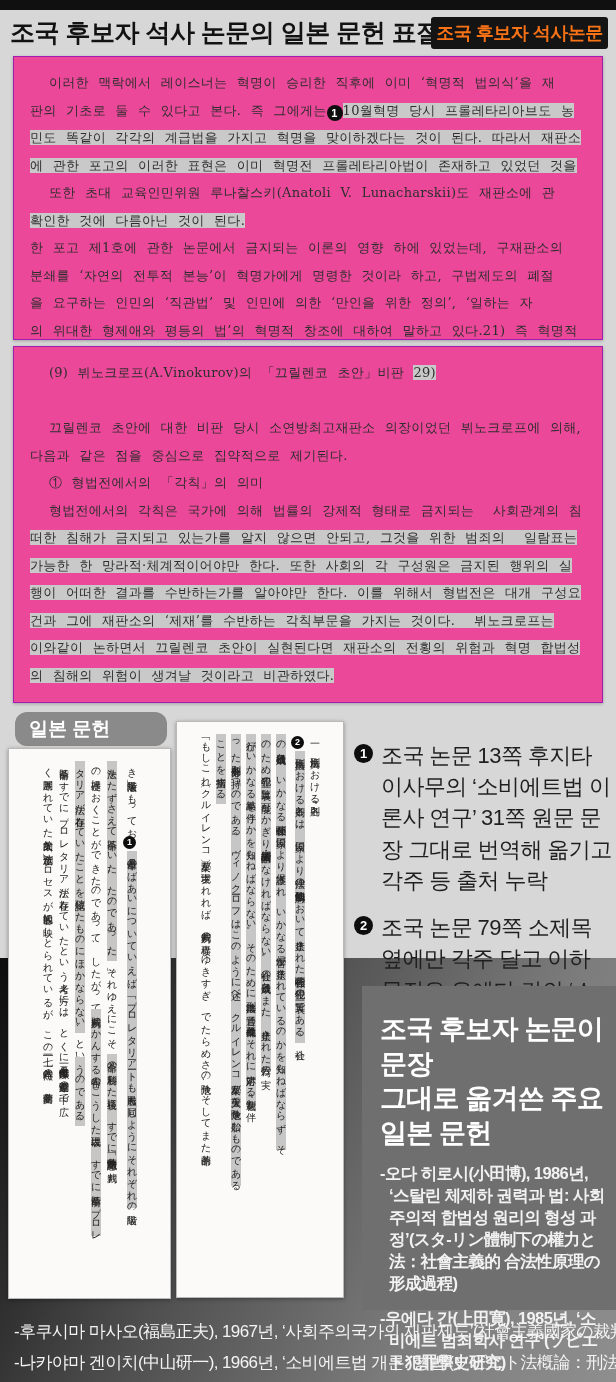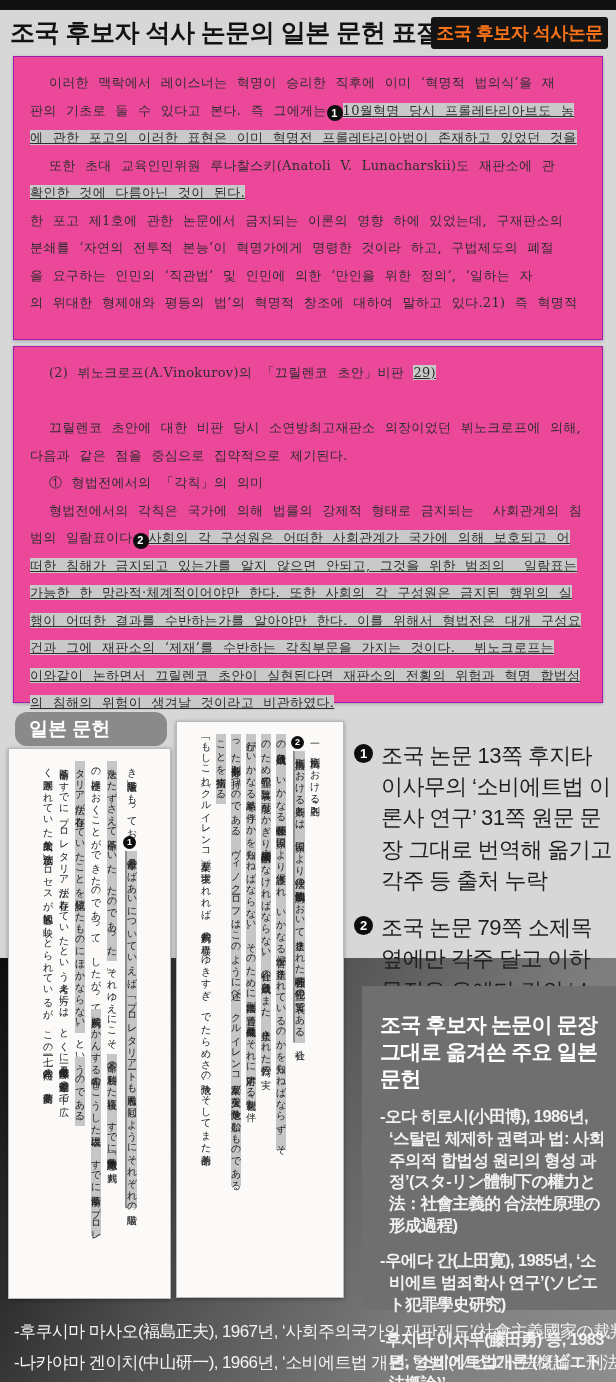--- a/index.html
+++ b/index.html
@@ -13,21 +13,21 @@
          align-items:center;justify-content:center;letter-spacing:-0.5px;z-index:5;}
   .panel{position:absolute;left:0;top:958px;width:616px;height:424px;
          background:linear-gradient(115deg,#0e0e0e 0%,#262626 15%,#4e4e4e 38%,#7c7c7c 72%,#8e8e8e 100%);z-index:1;}
   .scan{position:absolute;background:#ec4899;border:1px solid #a21caf;
         box-shadow:0 1px 3px rgba(0,0,0,.25);z-index:2;
         font-family:"DejaVu Serif","Liberation Serif",serif;color:#2e2e2e;}
   .scan1{left:13px;top:56px;width:590px;height:284px;padding:12px 16px;box-sizing:border-box;}
   .scan2{left:13px;top:346px;width:590px;height:357px;padding:12px 16px;box-sizing:border-box;}
   .scan-line{font-size:13px;line-height:27.5px;white-space:pre-wrap;word-spacing:5px;
              letter-spacing:0.3px;min-height:27.5px;}
-  .hl{background:#c9c9c9;text-decoration:underline;}
+  .hl{background:#c9c9c9;}
   .numbadge{display:inline-flex;align-items:center;justify-content:center;width:16px;height:16px;
             border-radius:50%;background:#0d0d0d;color:#ffffff;font-weight:bold;font-size:11px;
             font-family:"Liberation Sans",sans-serif;vertical-align:-2px;}
   .jp-label{position:absolute;left:15px;top:712px;width:152px;height:34px;background:#8a8a8a;
             color:#ffffff;font-size:19px;font-weight:bold;display:flex;align-items:center;
             padding-left:14px;box-sizing:border-box;z-index:2;border-radius:12px;}
   .jpscan{position:absolute;background:#fbfaf8;border:1px solid #b9b9b9;
           box-shadow:0 1px 4px rgba(0,0,0,.35);z-index:2;box-sizing:border-box;
           display:flex;flex-direction:row-reverse;justify-content:center;
           font-family:"DejaVu Sans",sans-serif;color:#222222;}
@@ -38,55 +38,55 @@
   .jp-right .jpcol{margin:0 2.5px;}
   .jpcol .numbadge{width:13px;height:13px;font-size:9px;margin:2px 0;}
   .jpcol .hl{background:#c6c6c6;}
   .heading-col{padding-top:4px;}
   .notes{position:absolute;left:354px;top:740px;width:258px;z-index:2;}
   .note{display:flex;margin-bottom:16px;}
   .note .numbadge{width:19px;height:19px;font-size:13px;flex:none;margin-top:4px;}
   .note-text{margin:0 0 0 8px;font-size:22px;line-height:1.42;color:#1f1f1f;letter-spacing:-0.6px;}
   .info-box{position:absolute;left:362px;top:986px;width:254px;height:324px;background:#6f6f6f;
             z-index:2;box-sizing:border-box;padding:26px 10px 0 18px;}
-  .info-title{color:#ffffff;font-size:21px;font-weight:bold;line-height:1.28;letter-spacing:-0.8px;}
+  .info-title{color:#ffffff;font-size:27px;font-weight:bold;line-height:1.28;letter-spacing:-0.8px;}
   .info-item{color:#f2f2f2;font-size:16.5px;line-height:1.33;letter-spacing:-0.6px;
              margin-top:13px;padding-left:9px;text-indent:-9px;font-weight:bold;}
   .bottom-list{position:absolute;left:14px;top:1316px;width:600px;z-index:2;}
   .bottom-item{color:#f4f4f4;font-size:17px;line-height:31px;letter-spacing:-0.6px;white-space:nowrap;}
 </style>
 </head>
 <body>
 
 <div class="page">
   <div class="top-bar"></div>
   <div class="panel"></div>
 
   <h1 class="title">조국 후보자 석사 논문의 일본 문헌 표절 행태</h1>
   <div class="badge">조국 후보자 석사논문</div>
 
   <section class="scan scan1" id="scan1">
       <div class="scan-line"><span>  이러한 맥락에서 레이스너는 혁명이 승리한 직후에 이미 ‘혁명적 법의식’을 재</span></div>
       <div class="scan-line"><span>판의 기초로 둘 수 있다고 본다. 즉 그에게는</span><span class="numbadge">1</span><span class="hl">10월혁명 당시 프롤레타리아브도 농</span></div>
+      <div class="scan-line"><span class="hl">민도 똑같이 각각의 계급법을 가지고 혁명을 맞이하겠다는 것이 된다. 따라서 재판소</span></div>
       <div class="scan-line"><span class="hl">에 관한 포고의 이러한 표현은 이미 혁명전 프롤레타리아법이 존재하고 있었던 것을</span></div>
       <div class="scan-line"><span>  또한 초대 교육인민위원 루나찰스키(Anatoli V. Lunacharskii)도 재판소에 관</span></div>
       <div class="scan-line"><span class="hl">확인한 것에 다름아닌 것이 된다.</span></div>
       <div class="scan-line"><span>한 포고 제1호에 관한 논문에서 금지되는 이론의 영향 하에 있었는데, 구재판소의</span></div>
       <div class="scan-line"><span>분쇄를 ‘자연의 전투적 본능’이 혁명가에게 명령한 것이라 하고, 구법제도의 폐절</span></div>
       <div class="scan-line"><span>을 요구하는 인민의 ‘직관법’ 및 인민에 의한 ‘만인을 위한 정의’, ‘일하는 자</span></div>
       <div class="scan-line"><span>의 위대한 형제애와 평등의 법’의 혁명적 창조에 대하여 말하고 있다.21) 즉 혁명적</span></div>
     </section>
   <section class="scan scan2" id="scan2">
-      <div class="scan-line"><span>  (2) 뷔노크로프(A.Vinokurov)의 「끄릴렌코 초안」비판 </span><span class="hl">29)</span></div>
+      <div class="scan-line"><span>  (9) 뷔노크로프(A.Vinokurov)의 「끄릴렌코 초안」비판 </span><span class="hl">29)</span></div>
       <div class="scan-line"><span></span></div>
       <div class="scan-line"><span>  끄릴렌코 초안에 대한 비판 당시 소연방최고재판소 의장이었던 뷔노크로프에 의해,</span></div>
       <div class="scan-line"><span>다음과 같은 점을 중심으로 집약적으로 제기된다.</span></div>
       <div class="scan-line"><span>  ① 형법전에서의 「각칙」의 의미</span></div>
       <div class="scan-line"><span>  형법전에서의 각칙은 국가에 의해 법률의 강제적 형태로 금지되는  사회관계의 침</span></div>
-      <div class="scan-line"><span>범의 일람표이다</span><span class="numbadge">2</span><span class="hl">사회의 각 구성원은 어떠한 사회관계가 국가에 의해 보호되고 어</span></div>
       <div class="scan-line"><span class="hl">떠한 침해가 금지되고 있는가를 알지 않으면 안되고, 그것을 위한 범죄의  일람표는</span></div>
       <div class="scan-line"><span class="hl">가능한 한 망라적·체계적이어야만 한다. 또한 사회의 각 구성원은 금지된 행위의 실</span></div>
       <div class="scan-line"><span class="hl">행이 어떠한 결과를 수반하는가를 알아야만 한다. 이를 위해서 형법전은 대개 구성요</span></div>
       <div class="scan-line"><span class="hl">건과 그에 재판소의 ‘제재’를 수반하는 각칙부문을 가지는 것이다.  뷔노크로프는</span></div>
       <div class="scan-line"><span class="hl">이와같이 논하면서 끄릴렌코 초안이 실현된다면 재판소의 전횡의 위험과 혁명 합법성</span></div>
       <div class="scan-line"><span class="hl">의 침해의 위험이 생겨날 것이라고 비관하였다.</span></div>
     </section>
 
   <div class="jp-label">일본 문헌</div>
   <section class="jpscan jp-left" id="jpLeft">

